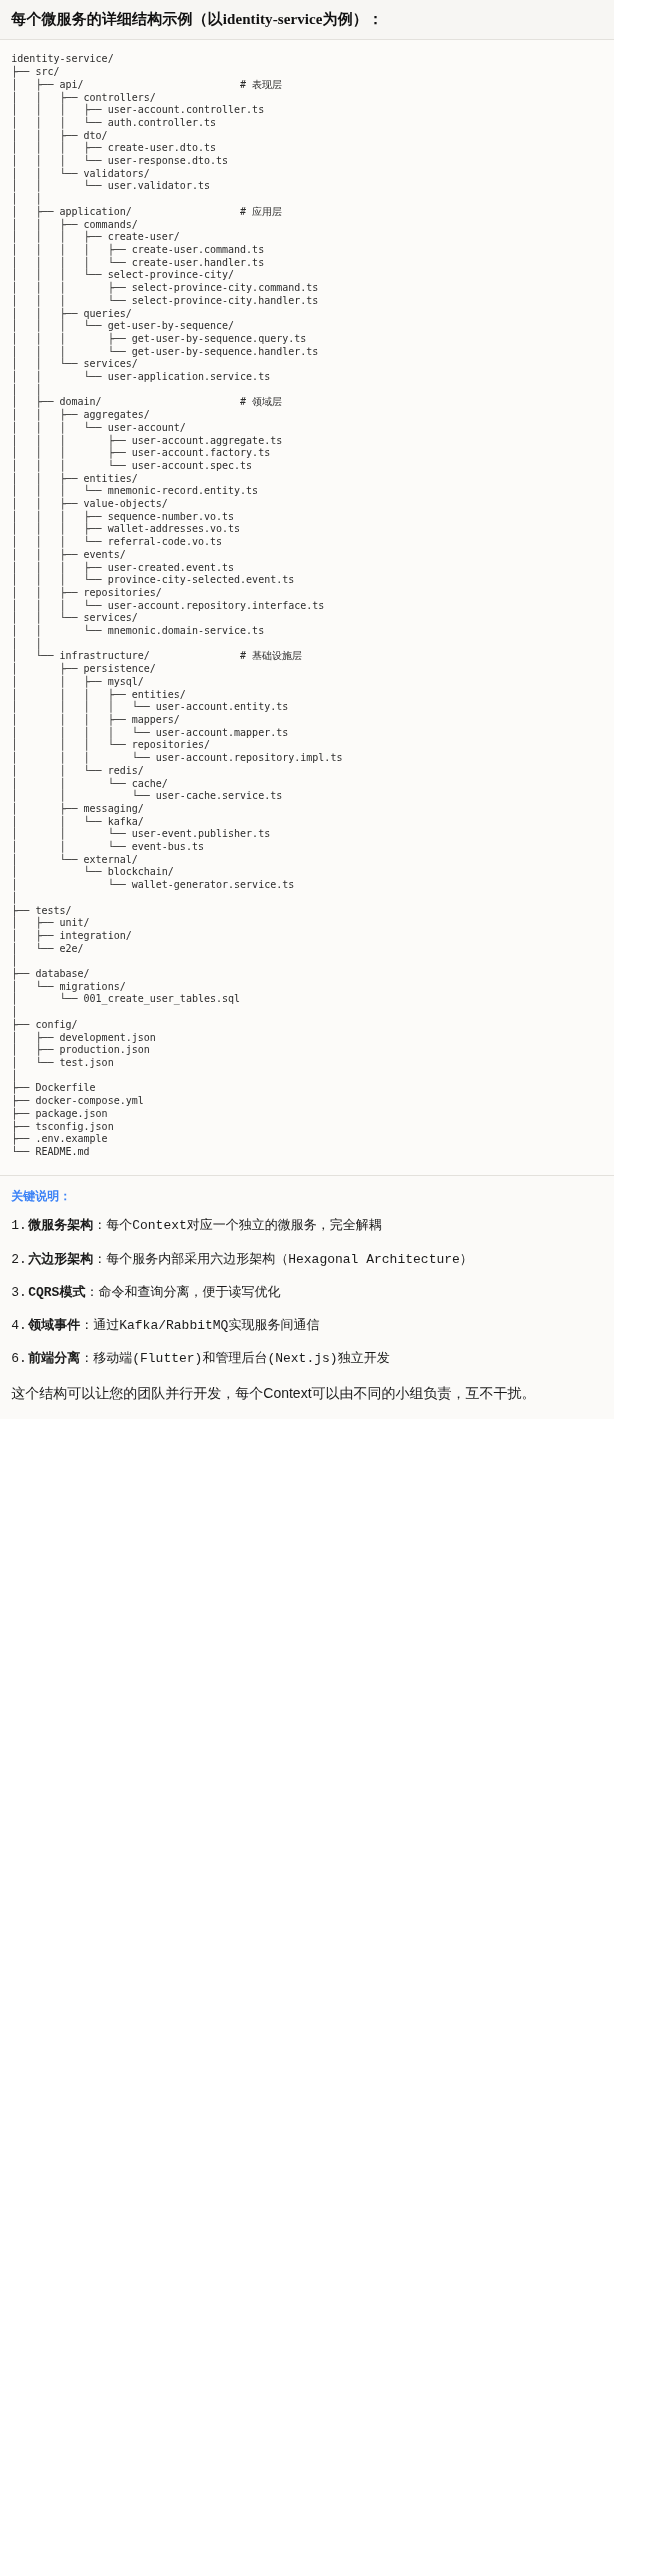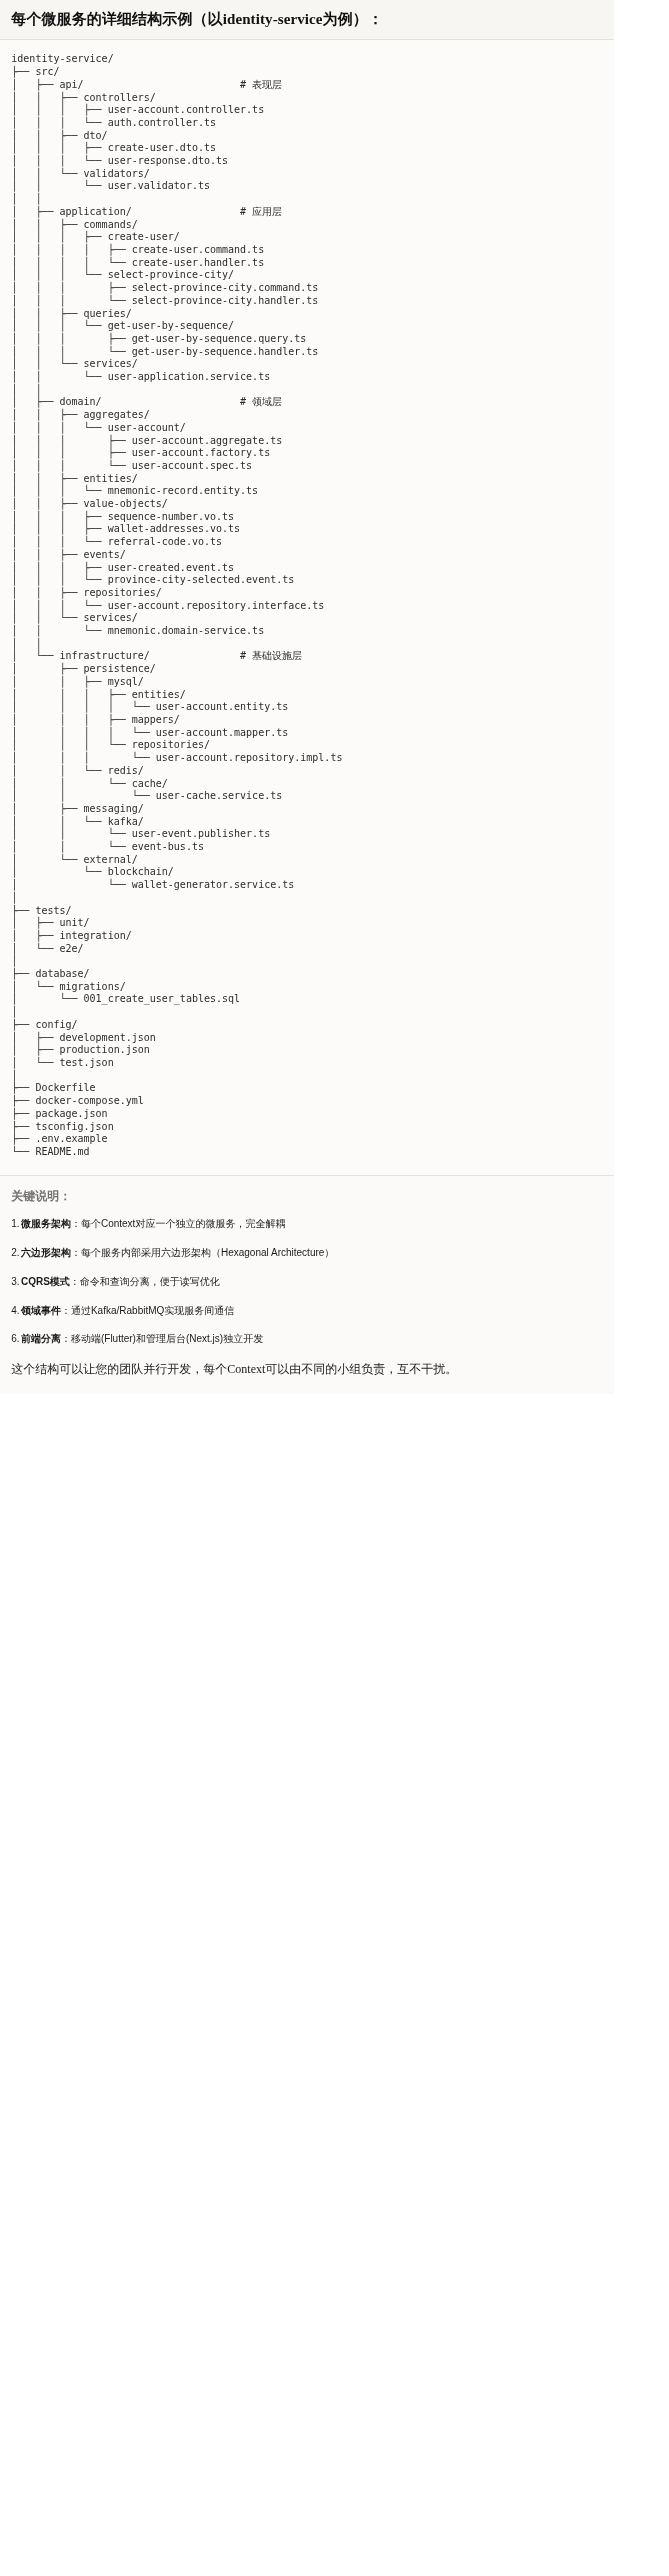--- a/index.html
+++ b/index.html
@@ -56,42 +56,42 @@
   .notes-band{
     background:#fbfaf8;
     padding:12.5px 11.3px 15px 11.3px;
     box-sizing:border-box;
   }
   .notes-title{
     margin:0 0 11.3px 0;
     font-size:12px;
     font-weight:bold;
     font-family:Liberation Sans, sans-serif;
-    color:#737373;
+    color:#3b82f6;
   }
   ol.notes{
     margin:0;
     padding:0;
     list-style:none;
   }
   ol.notes li{
-    font-size:10px;
+    font-size:13px;
     line-height:1.5;
     margin:0 0 13.8px 0;
     color:#1a1a1a;
-    font-family:Liberation Sans, sans-serif;
+    font-family:Liberation Mono, monospace;
   }
   ol.notes li .num{ margin-right:1.3px; }
   ol.notes li .lead{ font-weight:bold; }
   .closing{
-    font-size:12px;
+    font-size:14px;
     line-height:1.55;
     margin:3.8px 0 0 0;
     color:#1a1a1a;
-    font-family:Liberation Serif, serif;
+    font-family:Liberation Sans, sans-serif;
   }
 </style>
 </head>
 <body>
 
 <div class="page">
 
   <div class="title-band">
     <h1 class="doc-title">每个微服务的详细结构示例（以identity-service为例）：</h1>
   </div>

